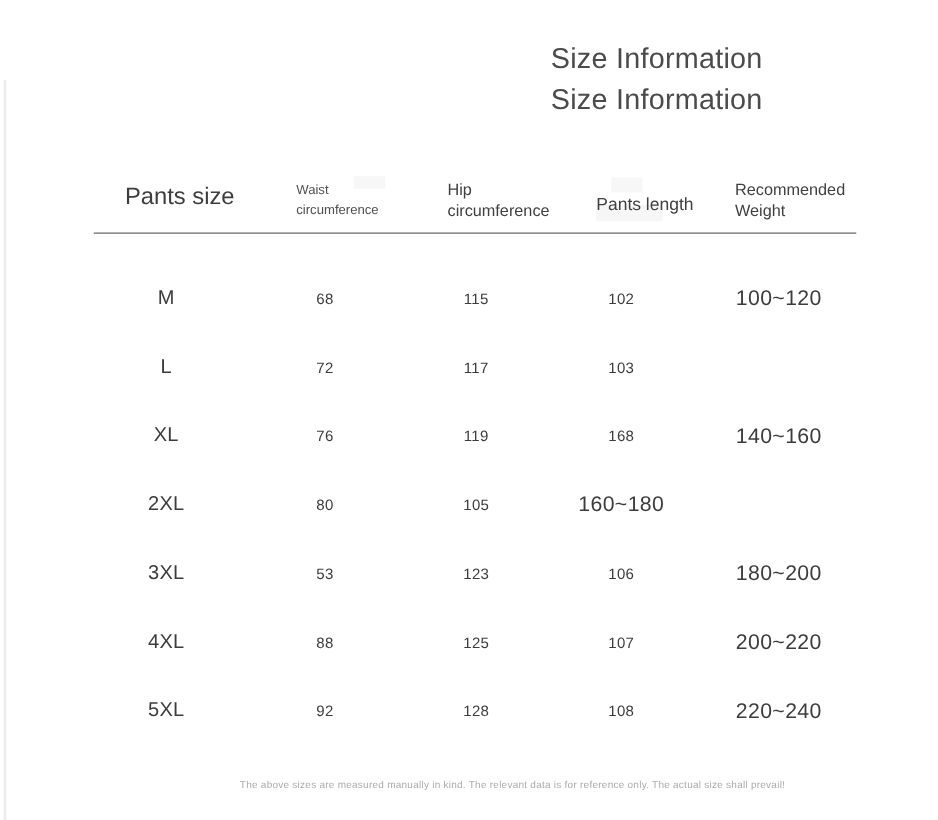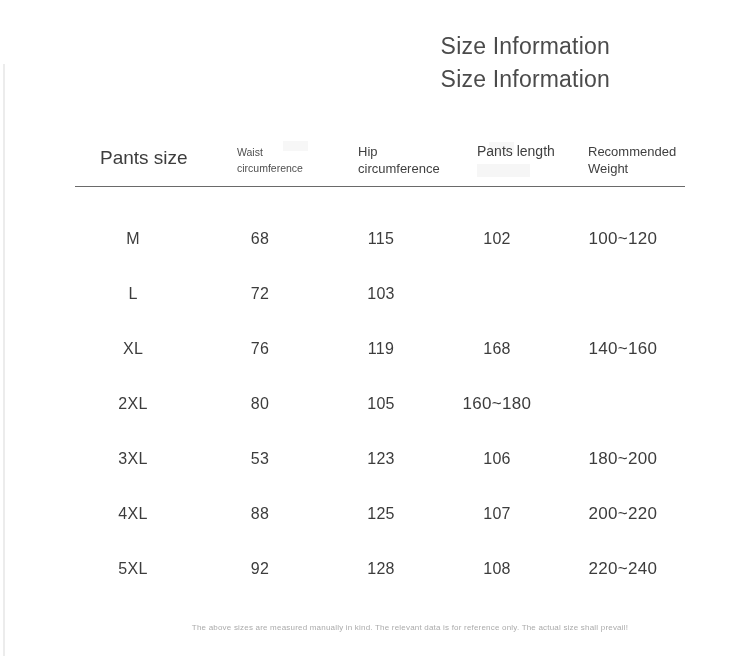--- a/index.html
+++ b/index.html
@@ -40,33 +40,33 @@
   .thead {
     display: grid;
     grid-template-columns: 116px 138px 104px 128px 124px;
     height: 48px;
     border-bottom: 1px solid var(--rule, #6a6a6a);
   }
   .th { color: var(--header_text, #3f3f3f); }
   .th-size   { font-size: 19px; padding-left: 25px; padding-top: 8px;  color: #3d3d3d; }
   .th-waist  { font-size: 10.5px; line-height: 15.5px; padding-left: 46px; padding-top: 6px; color: var(--subheader_text, #4f4f4f); width: 116px; }
   .th-hip    { font-size: 13px;   line-height: 17px; padding-left: 29px; padding-top: 4px; }
-  .th-length { font-size: 14px;   padding-left: 44px; padding-top: 4px; white-space: nowrap; }
+  .th-length { font-size: 14px;   padding-left: 44px; padding-top: 4px; white-space: nowrap; margin-top: 12px; }
   .th-weight { font-size: 13px;   line-height: 17px; padding-left: 27px; padding-top: 4px; }
 
   .tbody { padding-top: 24px; }
   .tr {
     display: grid;
     grid-template-columns: 116px 138px 104px 128px 124px;
     height: 55px;
     align-items: center;
   }
   .td {
     text-align: center;
-    font-size: 16px;
+    font-size: 12px;
     color: var(--cell_text, #3c3c3c);
     letter-spacing: 0.3px;
   }
   .td-size { font-size: 16px; }
   .td-weight { font-size: 17px; }
 
   
   .footnote {
     position: absolute; top: 623px; left: 110px; width: 600px;
     text-align: center;
@@ -104,20 +104,21 @@
       <div class="tr">
         <div class="td td-size">M</div>
         <div class="td">68</div>
         <div class="td">115</div>
         <div class="td">102</div>
         <div class="td td-weight">100~120</div>
       </div>
       <div class="tr">
         <div class="td td-size">L</div>
         <div class="td">72</div>
+        <div class="td">117</div>
         <div class="td">103</div>
       </div>
       <div class="tr">
         <div class="td td-size">XL</div>
         <div class="td">76</div>
         <div class="td">119</div>
         <div class="td">168</div>
         <div class="td td-weight">140~160</div>
       </div>
       <div class="tr">

